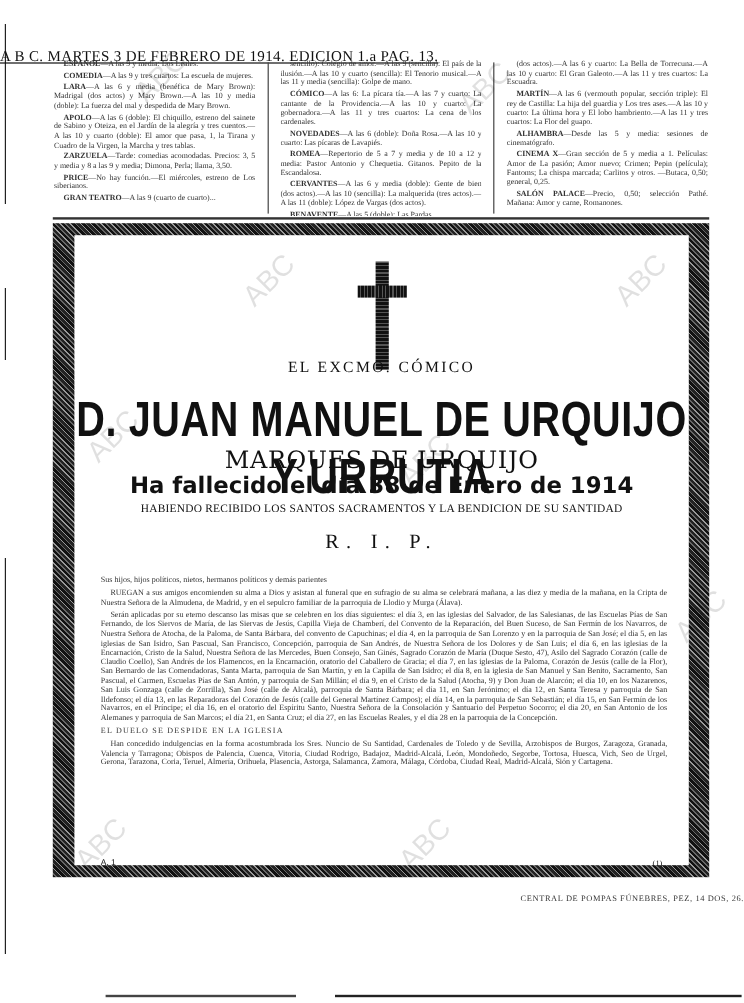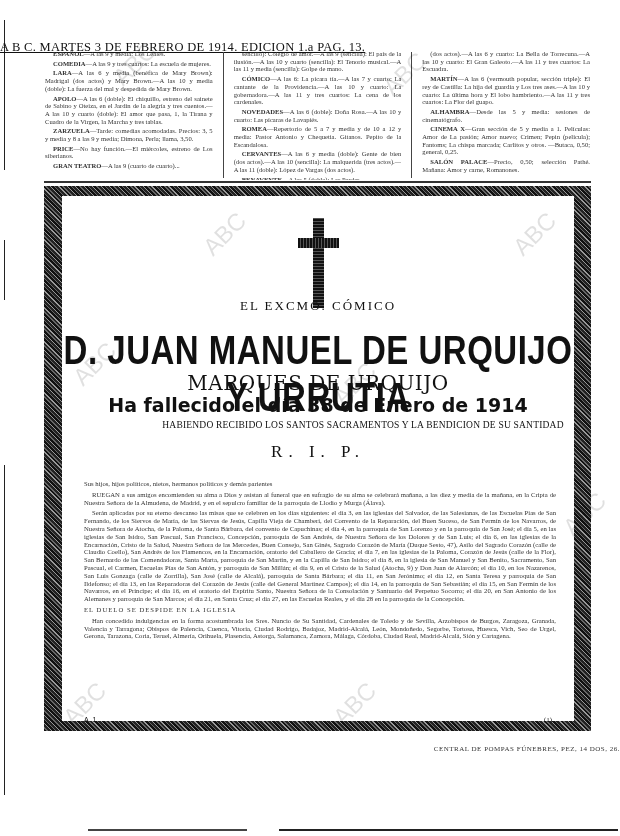--- a/index.html
+++ b/index.html
@@ -15,21 +15,21 @@
   .thinrule { position:absolute; top:181px; left:44px; width:547px; height:2px; background:#333; }
   .frame { position:absolute; top:186px; left:44px; width:547px; height:545px; background:repeating-linear-gradient(45deg,#111 0 2px,#666 2px 3px,#222 3px 5px,#999 5px 6px); }
   .inner { position:absolute; top:196px; left:62px; width:512px; height:525px; background:#fff; }
   .cross-v { position:absolute; left:313px; top:218px; width:11px; height:90px; background:repeating-linear-gradient(0deg,#111 0 2px,#555 2px 3px); }
   .cross-h { position:absolute; left:298px; top:238px; width:41px; height:10px; background:repeating-linear-gradient(90deg,#111 0 2px,#555 2px 3px); }
   .center { position:absolute; left:62px; width:512px; text-align:center; }
   .excmo { top:298px; font-family:"Liberation Serif", serif; font-size:13px; letter-spacing:2px; }
   .name { top:326px; font-family:"Liberation Sans", sans-serif; font-weight:bold; font-size:33px; letter-spacing:0.5px; transform:scaleY(1.25); transform-origin:top; color:#111; }
   .title2 { top:371px; font-family:"DejaVu Serif", serif; font-weight:normal; font-size:20px; letter-spacing:0.5px; }
   .died { top:394px; font-family:"DejaVu Sans", sans-serif; font-weight:bold; font-size:19px; }
-  .habiendo { top:420px; font-family:"Liberation Serif", serif; font-size:9.5px; letter-spacing:0.2px;padding-left:45px; }
+  .habiendo { top:420px; font-family:"Liberation Serif", serif; font-size:9.5px; letter-spacing:0.2px; }
   .rip { top:442px; font-family:"Liberation Serif", serif; font-size:17px; letter-spacing:6px; }
   .body { position:absolute; left:84px; width:472px; font-family:"Liberation Serif", serif; font-size:6.7px; line-height:7.8px; text-align:justify; color:#333; }
   .body p { margin:0 0 3px 0; text-indent:8px; }
   .b1 { top:480px; }
   .body .nodent { text-indent:0; }
   .an { position:absolute; top:716px; left:84px; font-size:7px; font-family:Liberation Sans, sans-serif; }
   .num { position:absolute; top:716px; right:68px; font-size:7px; font-family:"Liberation Serif", serif; }
   .footer { position:absolute; top:745px; left:0; width:620px; text-align:right; font-family:"Liberation Serif", serif; font-size:7px; letter-spacing:0.5px; color:#333; }
   .bottomrule { position:absolute; top:829px; left:88px; width:530px; height:2px; background:linear-gradient(90deg,#444 0 30%,#fff 30% 36%,#222 36% 100%); }
   .wm { position:absolute; font-family:"Liberation Sans", sans-serif; font-size:24px; color:rgba(0,0,0,0.12); transform:rotate(-45deg); }

